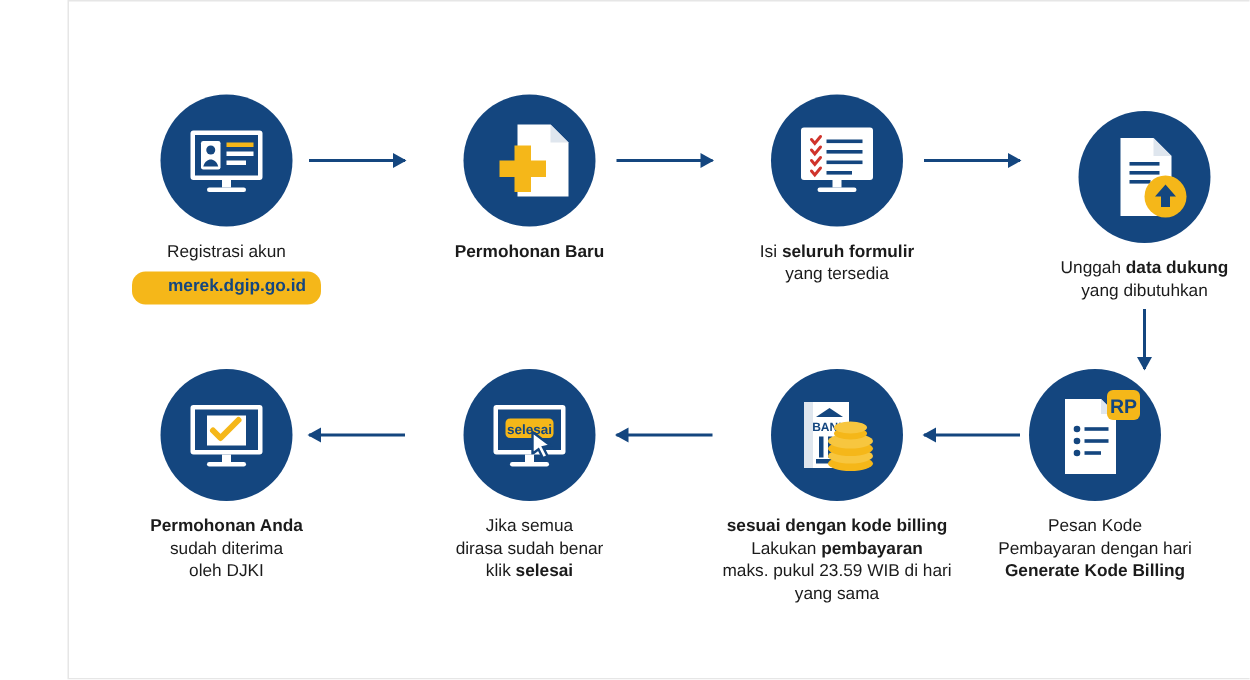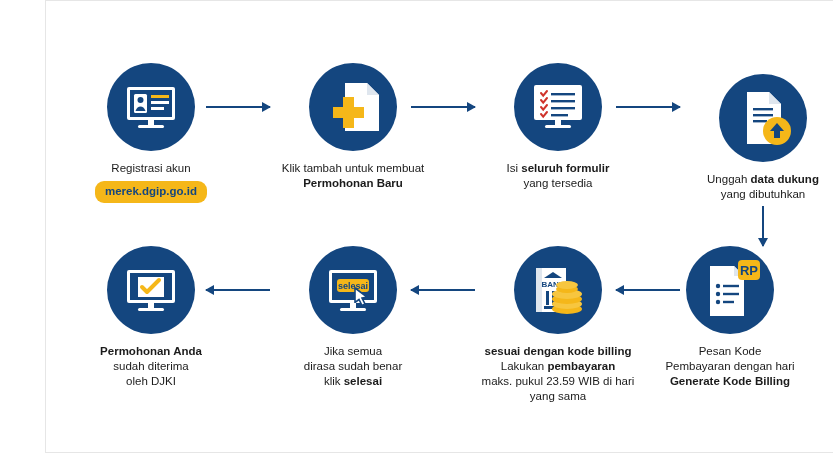--- a/index.html
+++ b/index.html
@@ -50,21 +50,21 @@
   .caption .b {
     font-weight: bold;
   }
   .pill {
     display: inline-block;
     background: #f5b719;
     color: #14467f;
     font-weight: bold;
     font-size: 11.5px;
     border-radius: 9px;
-    padding: 3px 10px 4px 10px;
+    padding: 3px 10px 4px 24px;
     margin-top: 5px;
   }
   
   .arrow-h {
     position: absolute;
     height: 2px;
     background: #14467f;
   }
   .arrow-h.right::after {
     content: "";
@@ -142,21 +142,20 @@
 
     <div class="step" style="left:222px; top:62px;">
       <div class="circle">
         <svg class="ic" viewBox="0 0 88 88">
           <path d="M36 20h22l12 12v36H36z" fill="#ffffff"></path>
           <path d="M58 20l12 12H58z" fill="#dfe6ee"></path>
           <path d="M24 44h10v-10h11v10h10v11H45v10H34V55H24z" fill="#f5b719"></path>
         </svg>
       </div>
       <div class="caption">
-        <div><span>Klik tambah untuk membuat</span></div>
         <div><span class="b">Permohonan Baru</span></div>
       </div>
     </div>
 
     <div class="arrow-h right" style="left:365px; top:105px; width:64px;"></div>
 
     <div class="step" style="left:427px; top:62px;">
       <div class="circle">
         <svg class="ic" viewBox="0 0 88 88">
           <rect x="20" y="22" width="48" height="35" rx="2" fill="#ffffff"></rect>

